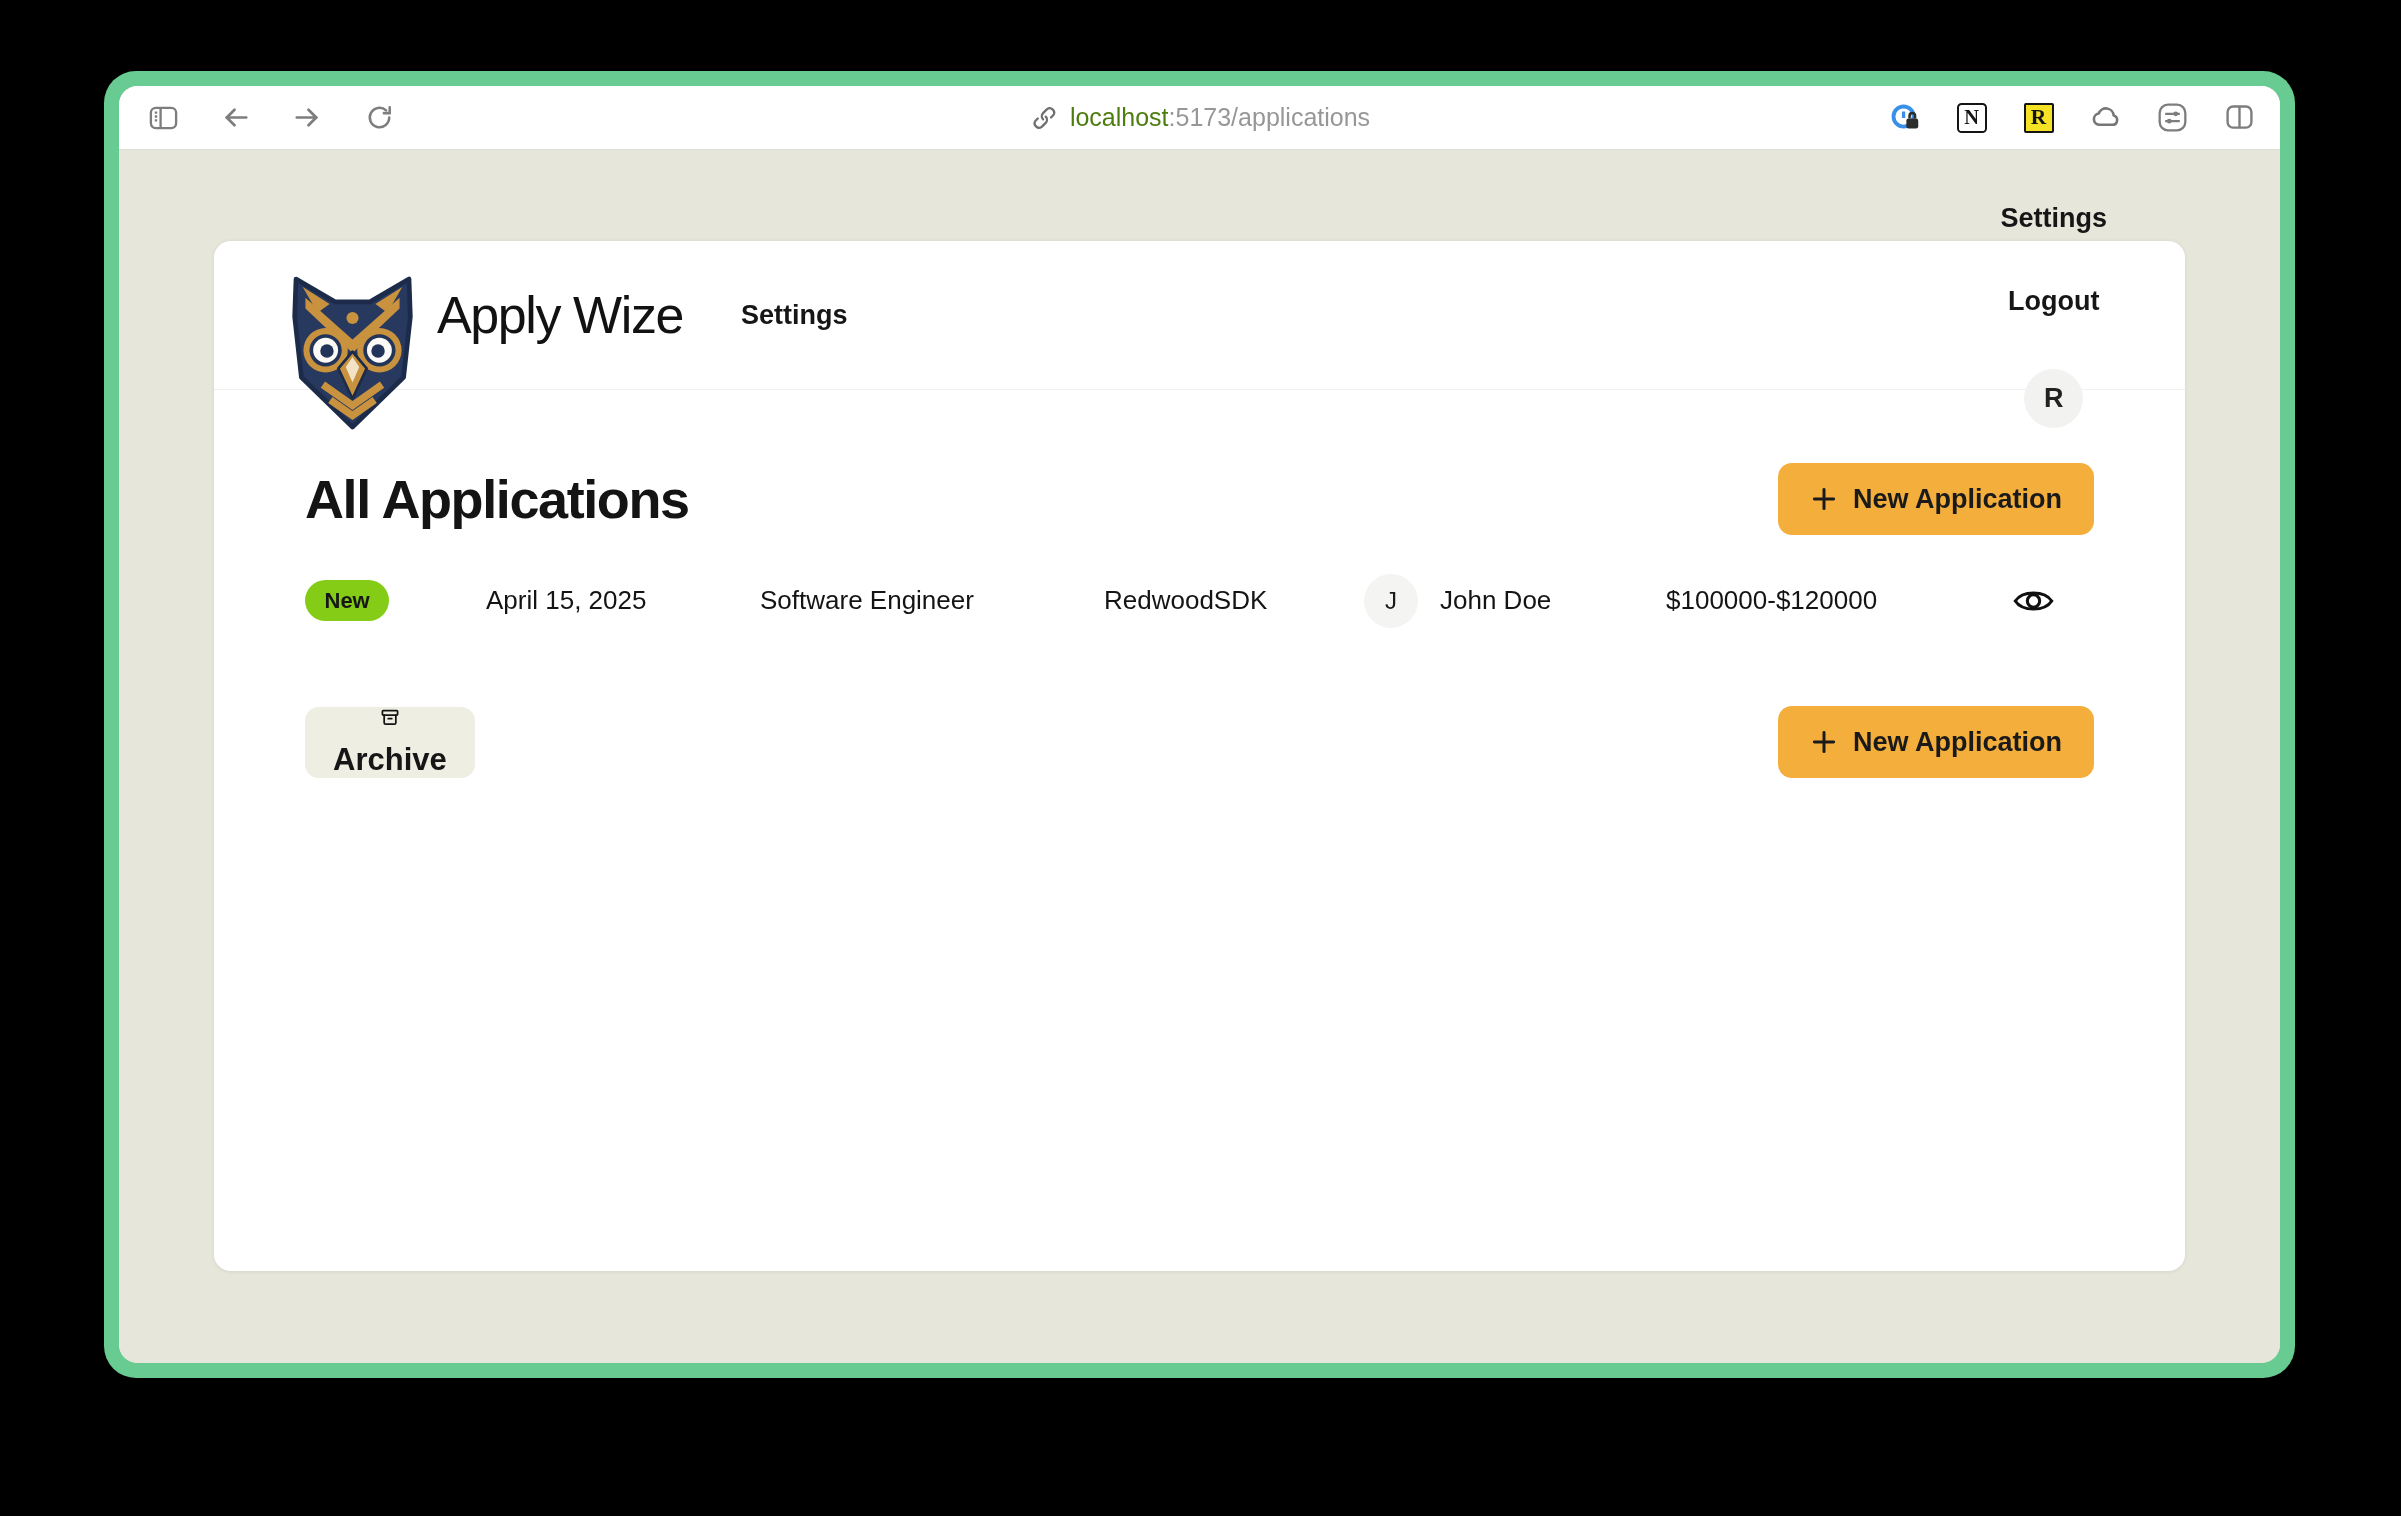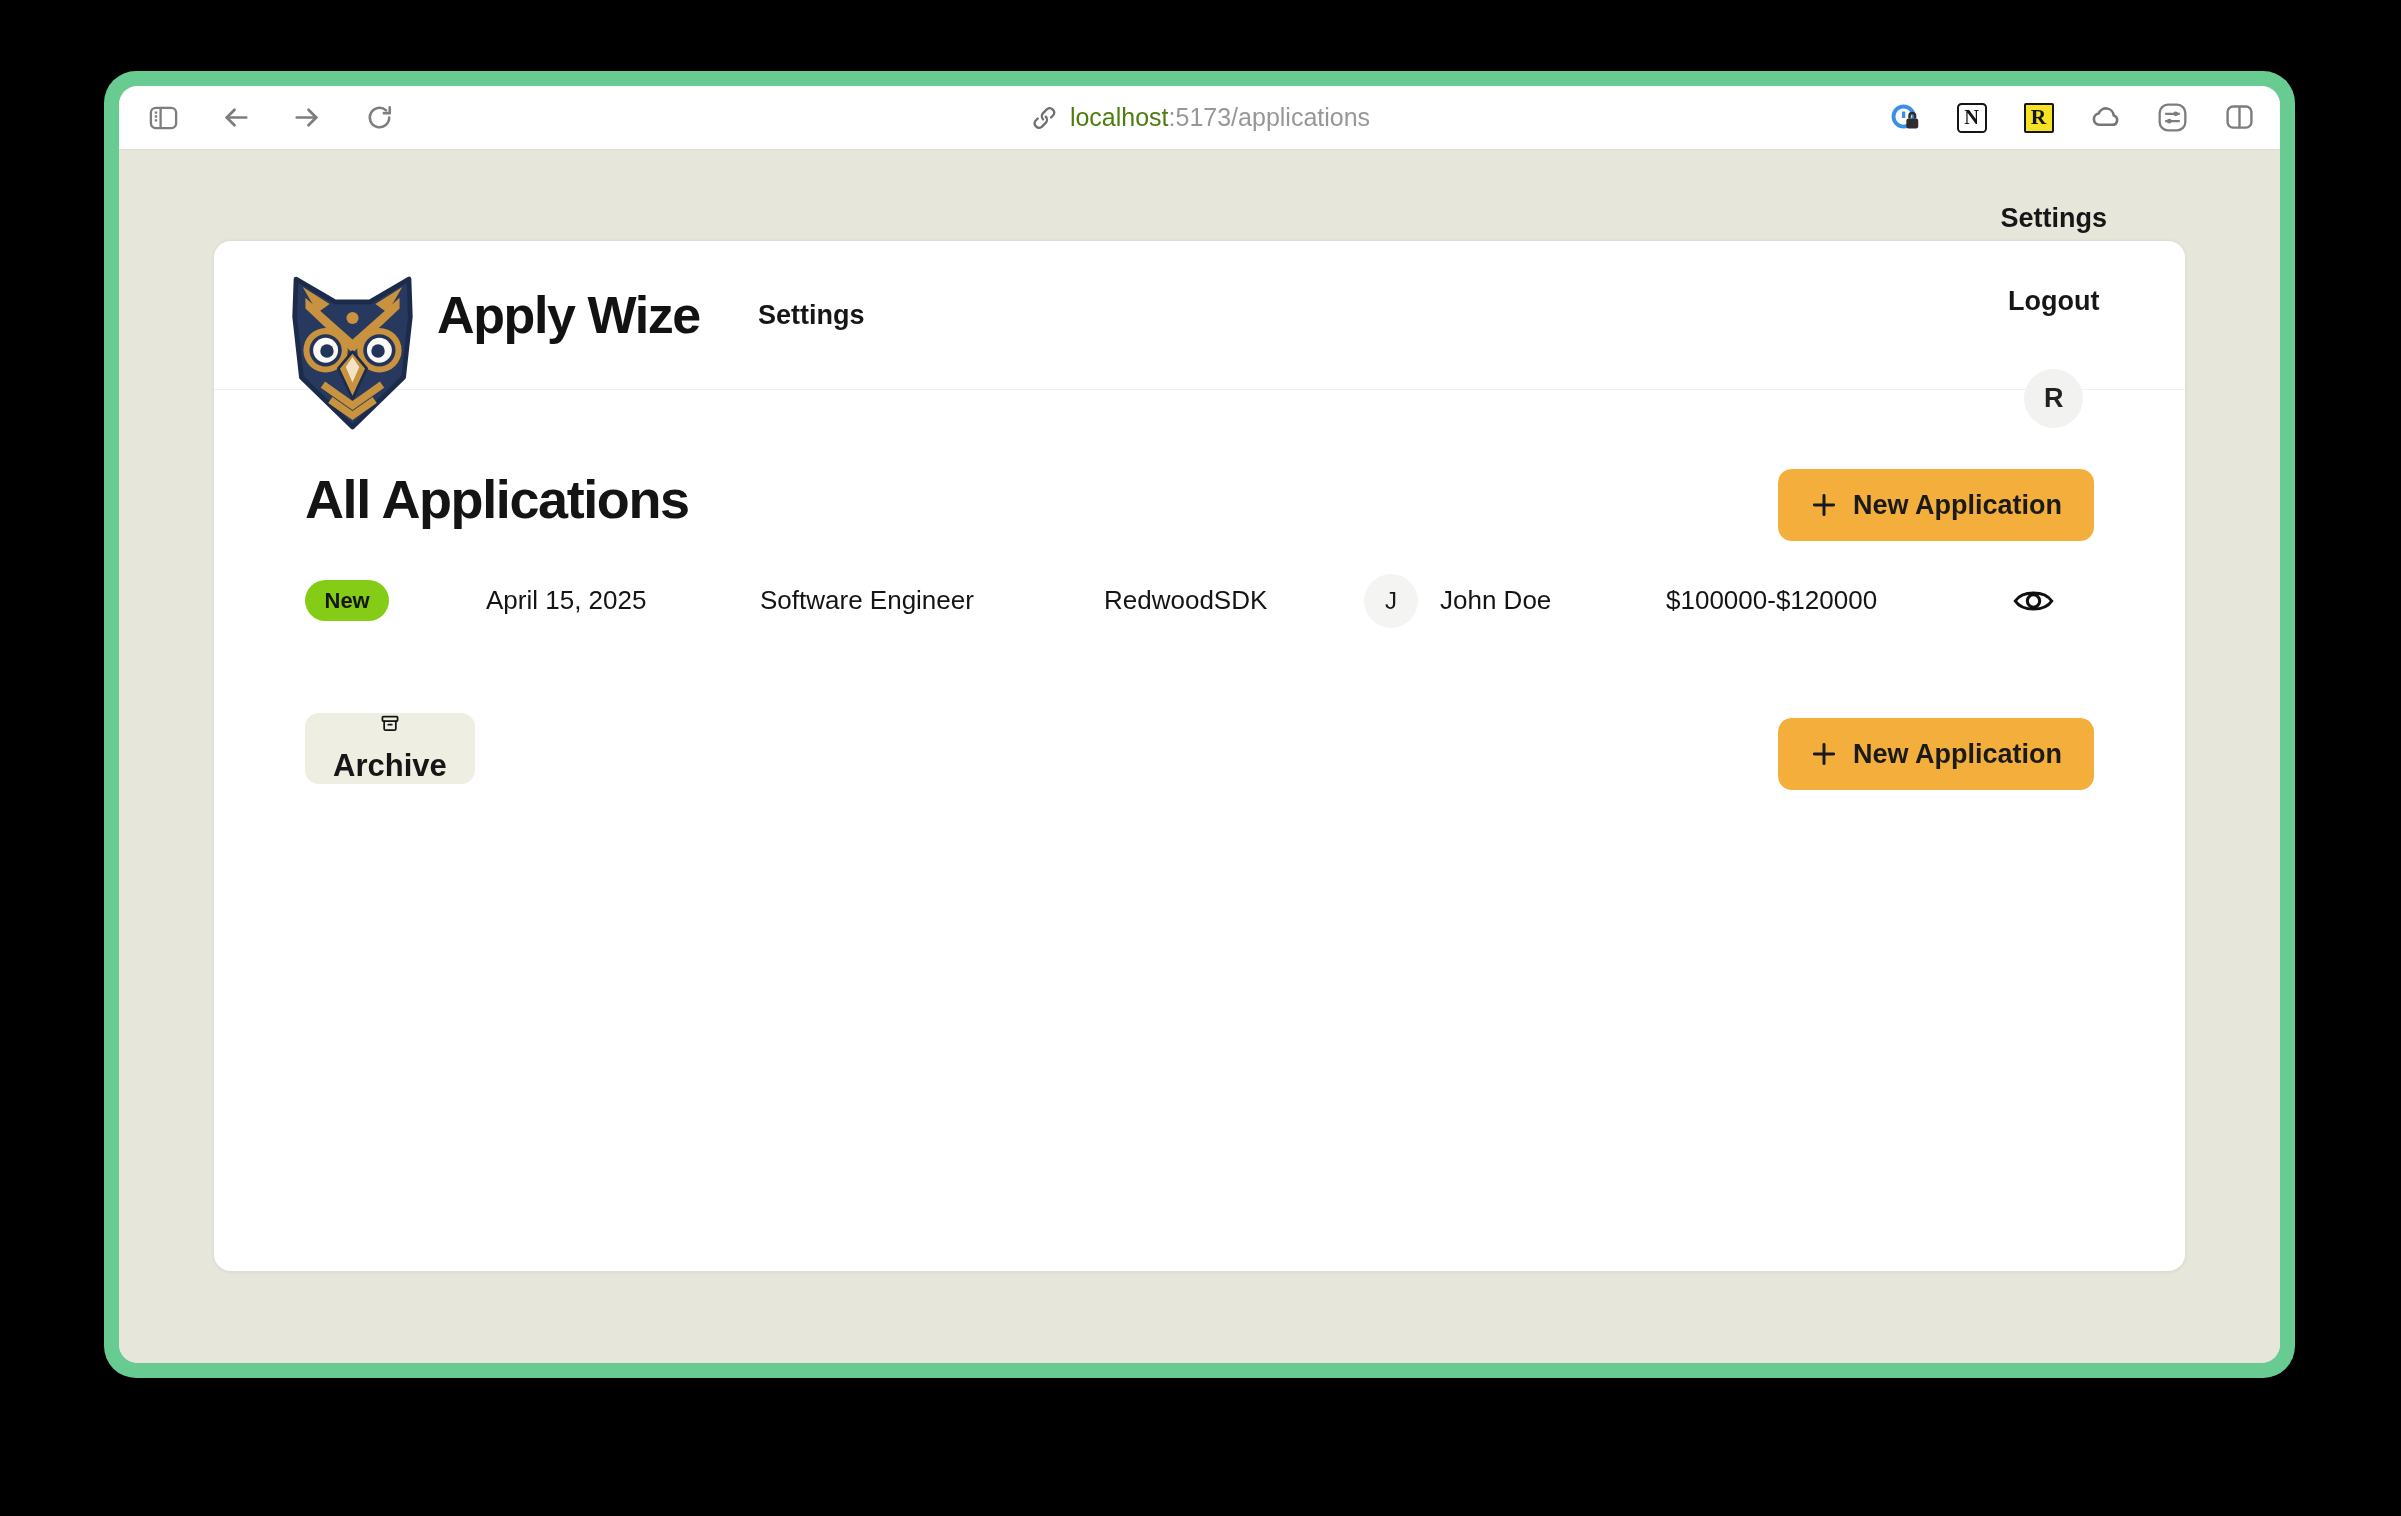--- a/index.html
+++ b/index.html
@@ -20,31 +20,31 @@
   .r-box{width:30px;height:30px;border:2.8px solid #141414;border-radius:1.9px;background:#F6E225;display:flex;align-items:center;justify-content:center;font-family:"Liberation Serif",serif;font-weight:bold;font-size:21.4px;color:#141414;box-sizing:border-box;}
 
   
   .viewport{flex:1;background:#E7E6DA;overflow:hidden;}
 
   .card{width:1971px;height:1030px;margin:91px auto 0;background:#fff;border-radius:16.7px;box-shadow:0 0.9px 4.6px rgba(0,0,0,.07);position:relative;}
 
   
   .card-header{height:149px;border-bottom:1.9px solid #F0F0EF;display:flex;align-items:center;padding:0 78px 0 69px;box-sizing:border-box;}
   .logo-wrap{width:139px;height:156px;align-self:flex-start;margin-top:34px;position:relative;z-index:4;cursor:pointer;}
-  .brand{font-size:52px;font-weight:700;letter-spacing:-1.4px;color:#121212;margin-left:15px;cursor:pointer;}
+  .brand{font-size:52px;font-weight:400;letter-spacing:-1.4px;color:#121212;margin-left:15px;cursor:pointer;}
   .nav-dashboard{margin-left:58px;font-size:27px;font-weight:700;color:#161616;cursor:pointer;}
   .header-right{margin-left:auto;display:flex;align-items:center;gap:52px;flex-direction:column;}
   .header-link{font-size:27px;font-weight:700;color:#161616;cursor:pointer;}
   .avatar{width:59px;height:59px;border-radius:50%;background:#F2F2F1;display:flex;align-items:center;justify-content:center;font-size:27px;font-weight:700;color:#222;cursor:pointer;}
 
   
   .card-body{padding:0 91px;}
   .title-row{display:flex;align-items:center;justify-content:space-between;margin-top:72px;height:74px;}
   .page-title{font-size:54px;font-weight:800;letter-spacing:-1.4px;color:#141414;margin:0;line-height:74px;}
-  .btn-primary{height:72px;padding:0 32px;background:#F3AE3C;border:none;border-radius:14px;font-family:"Liberation Sans",sans-serif;font-size:27px;font-weight:700;color:#1a1a1a;display:flex;align-items:center;gap:15px;cursor:pointer;margin-top:12px;}
+  .btn-primary{height:72px;padding:0 32px;background:#F3AE3C;border:none;border-radius:14px;font-family:"Liberation Sans",sans-serif;font-size:27px;font-weight:700;color:#1a1a1a;display:flex;align-items:center;gap:15px;cursor:pointer;}
 
   .thead,.trow{display:grid;grid-template-columns:181px 274px 344px 260px 302px 307px 1fr;align-items:center;}
   .thead{margin-top:65px;height:37px;font-size:25px;font-weight:700;color:#1d1d1d;}
   .trow{margin-top:35px;height:59px;font-size:26px;color:#141414;}
   .badge-new{display:inline-flex;align-items:center;justify-content:center;padding:7.4px 19.5px;background:#84cc16;border-radius:928px;font-size:22px;font-weight:700;color:#161616;width:max-content;}
   .contact-cell{display:flex;align-items:center;gap:22px;}
   .contact-avatar{width:54px;height:54px;border-radius:50%;background:#F4F4F3;display:flex;align-items:center;justify-content:center;font-size:24px;color:#1a1a1a;}
   .action-cell{display:flex;justify-content:center;}
   .eye-btn{background:none;border:none;padding:0;cursor:pointer;display:flex;}
 

